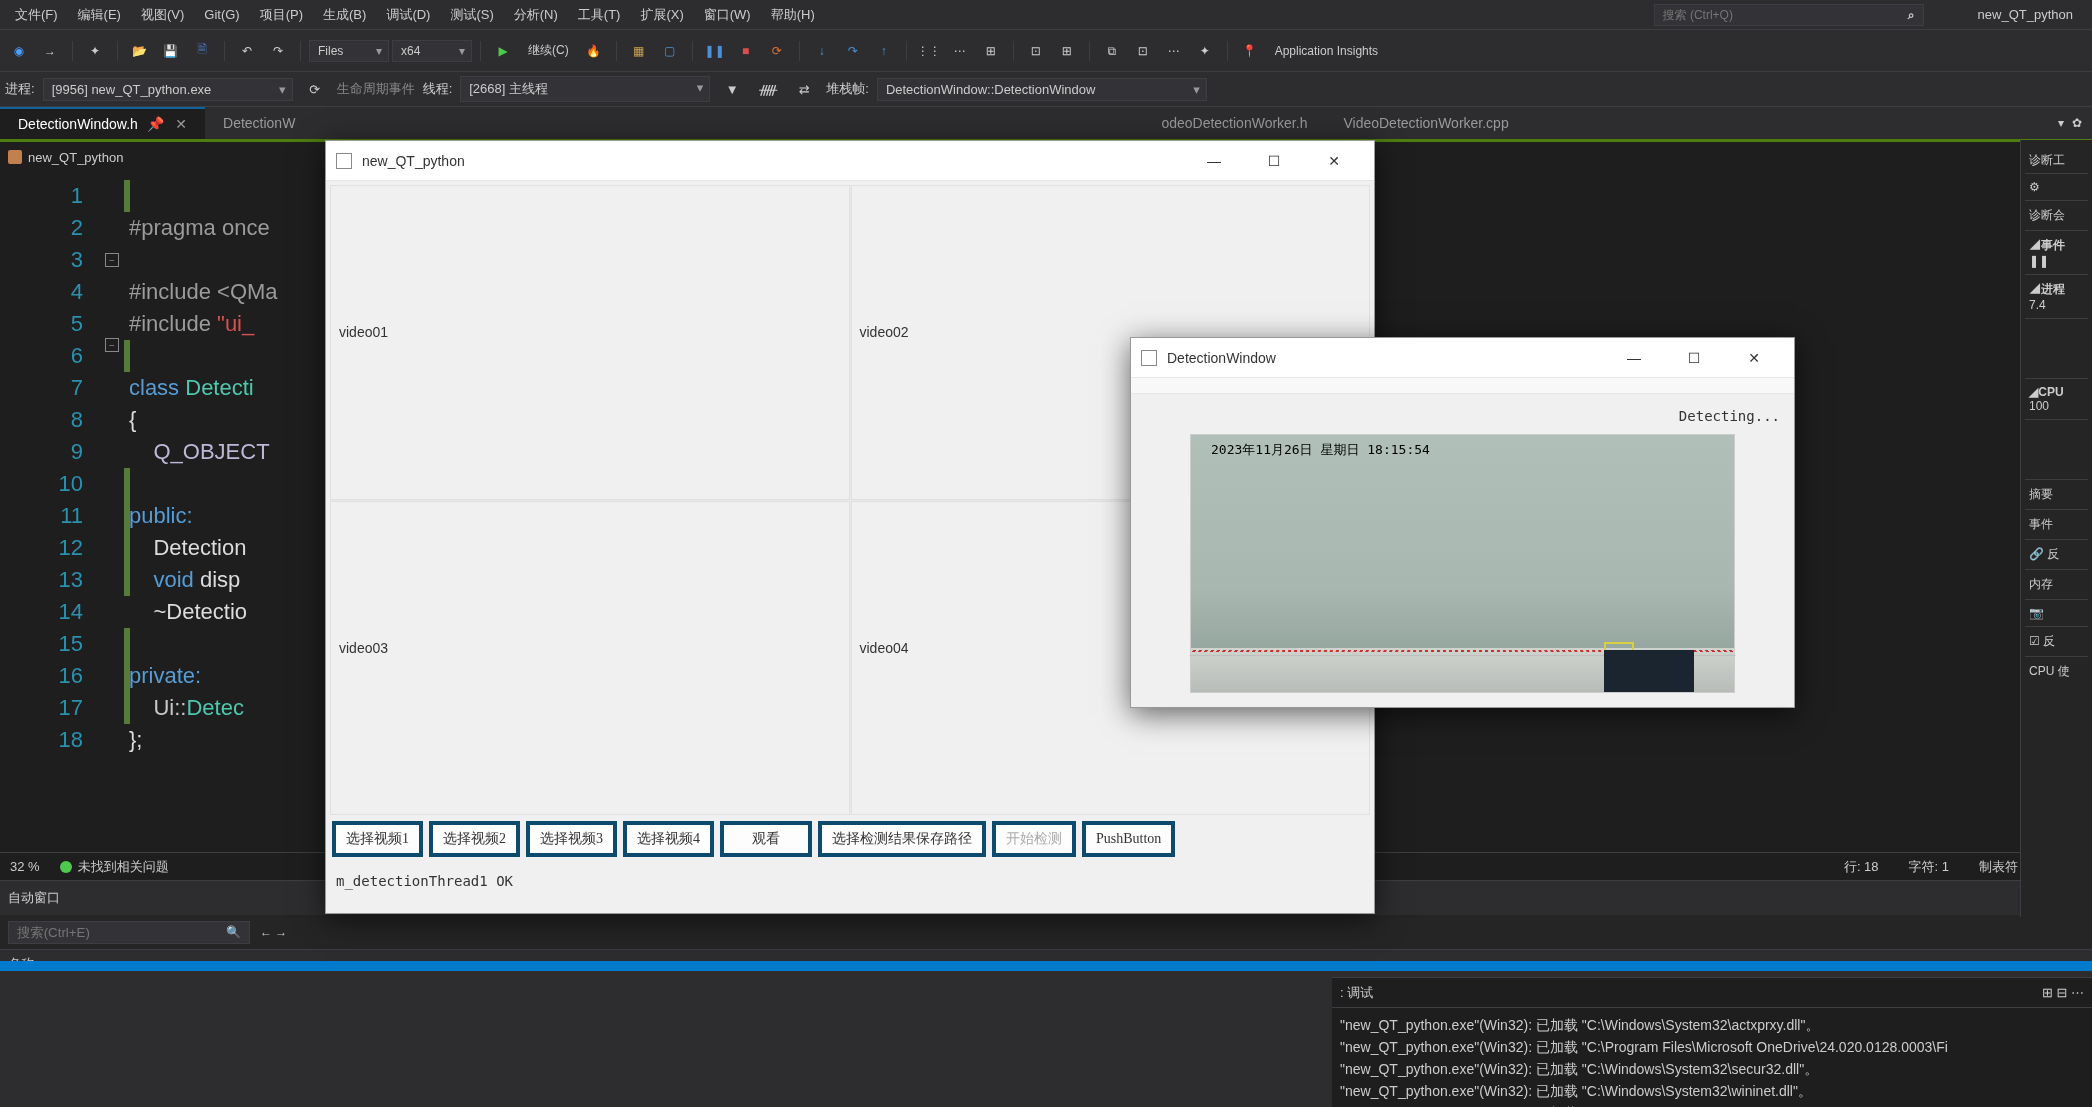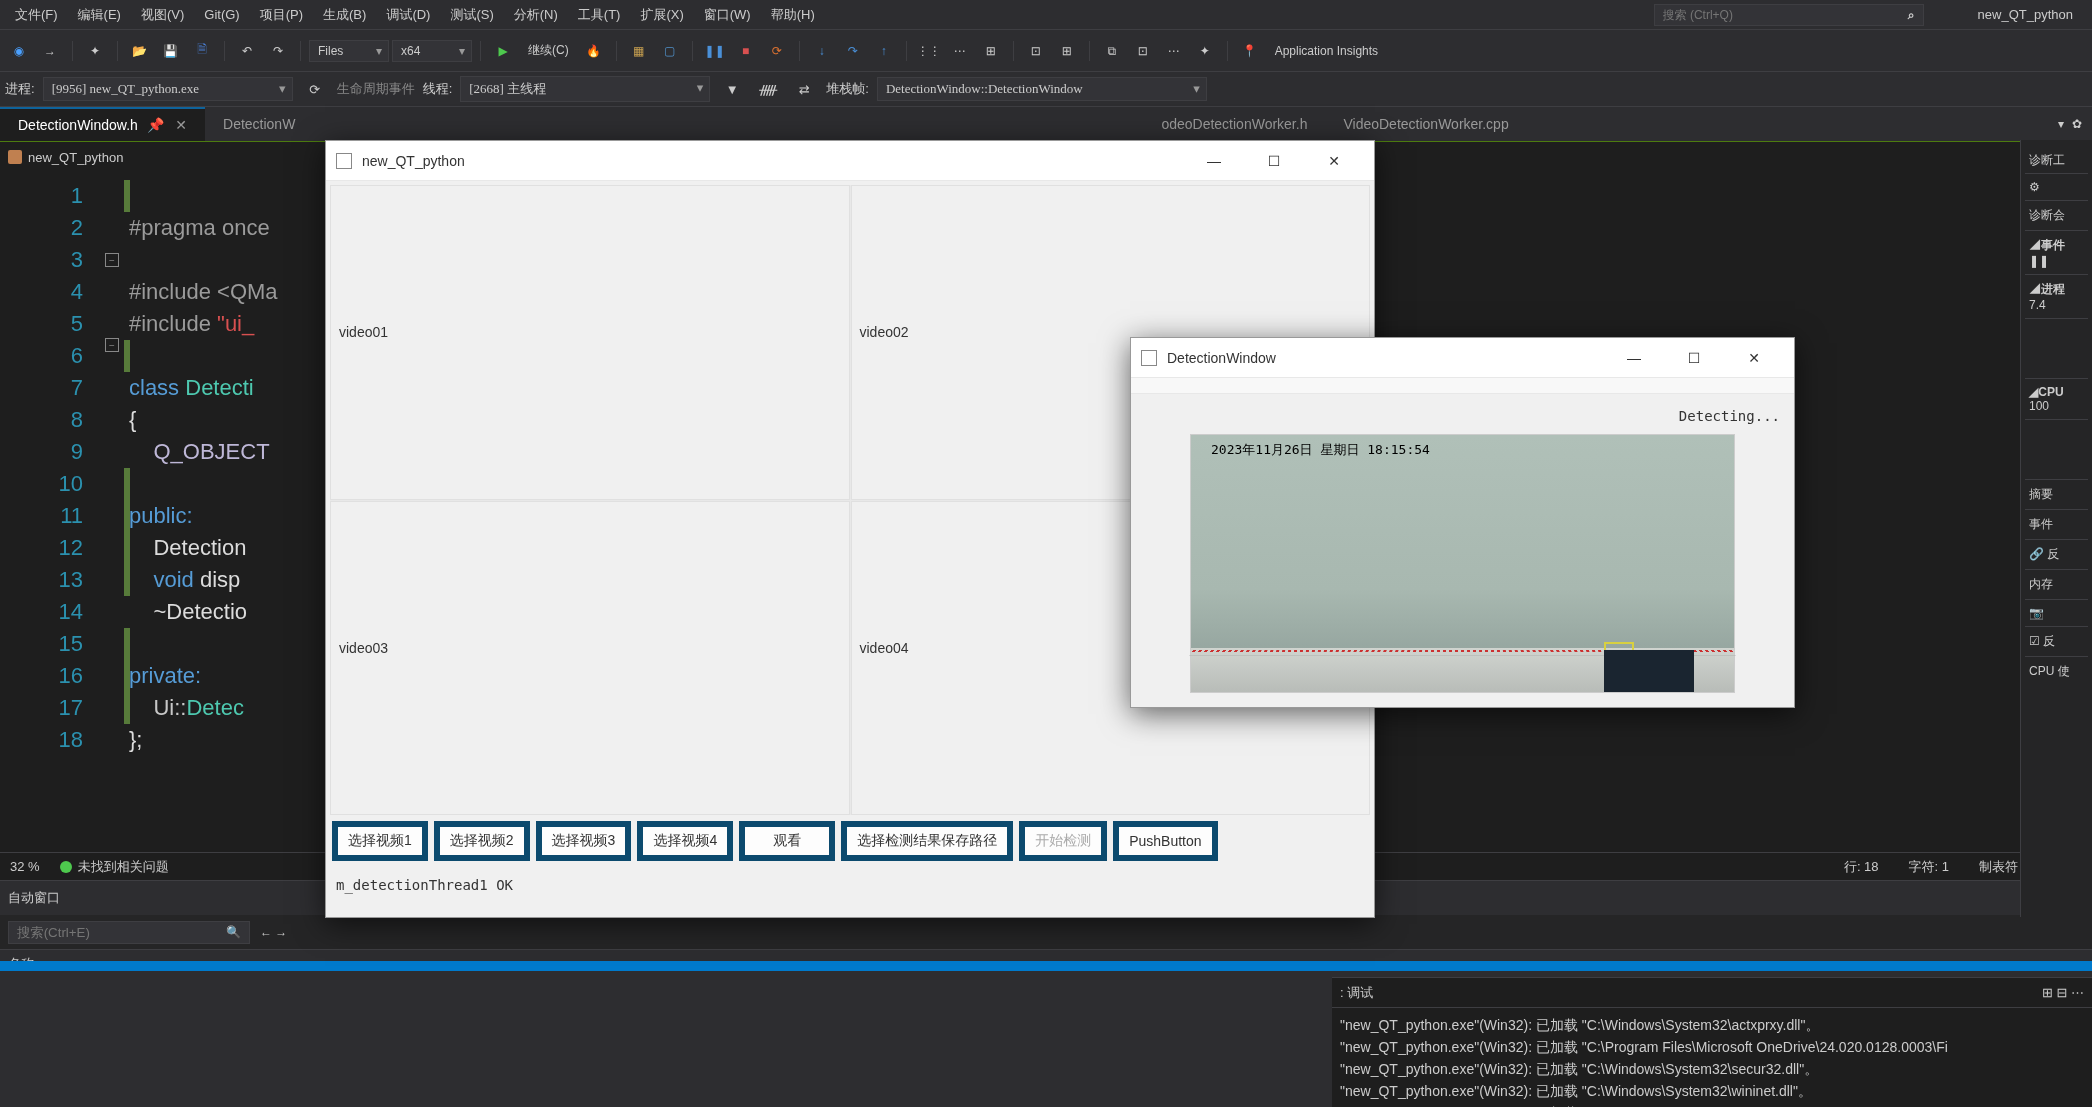--- a/index.html
+++ b/index.html
@@ -14,24 +14,24 @@
 
 .toolbar { height: 42px; background: #2d2d30; display: flex; align-items: center; padding: 0 5px; border-bottom: 1px solid #3e3e42; gap: 3px; }
 .tb-btn { width: 28px; height: 28px; display: flex; align-items: center; justify-content: center; color: #ccc; cursor: pointer; }
 .tb-sep { width: 1px; height: 20px; background: #3e3e42; margin: 0 5px; }
 .tb-combo { background: #333337; border: 1px solid #3e3e42; padding: 3px 22px 3px 8px; color: #ccc; min-width: 80px; cursor: pointer; position: relative; }
 .tb-combo::after { content: "▾"; position: absolute; right: 6px; color: #999; }
 .tb-play { color: #4ec94e; }
 .tb-play-text { color: #ccc; padding: 0 8px; }
 
 .debug-bar { height: 35px; background: #2d2d30; display: flex; align-items: center; padding: 0 5px; border-bottom: 1px solid #3e3e42; color: #ccc; gap: 8px; font-size: 13px; }
-.debug-combo { background: #333337; border: 1px solid #3e3e42; padding: 3px 22px 3px 8px; color: #ccc; position: relative; font-family: Liberation Serif, serif; }
+.debug-combo { background: #333337; border: 1px solid #3e3e42; padding: 3px 22px 3px 8px; color: #ccc; position: relative; }
 .debug-combo::after { content: "▾"; position: absolute; right: 6px; color: #999; }
 
-.tab-row { height: 35px; background: #2d2d30; display: flex; align-items: stretch; border-bottom: 1px solid #4d7c0f; }
+.tab-row { height: 35px; background: #2d2d30; display: flex; align-items: stretch; border-bottom: 3px solid #4d7c0f; }
 .tab { padding: 8px 18px; color: #999; cursor: pointer; display: flex; align-items: center; gap: 10px; font-size: 14px; }
 .tab.active { background: #1e1e1e; color: #fff; border-top: 2px solid #0e639c; }
 .tab-close { color: #999; cursor: pointer; }
 .tab-right { margin-left: auto; display: flex; align-items: center; gap: 8px; padding-right: 10px; }
 
 .crumb { height: 30px; background: #1e1e1e; display: flex; align-items: center; padding: 0 8px; font-size: 13px; }
 .crumb-item { display: flex; align-items: center; gap: 6px; }
 .crumb-icon { width: 14px; height: 14px; background: #c08050; border-radius: 2px; }
 
 .editor { background: #1e1e1e; position: relative; display: flex; }
@@ -76,21 +76,21 @@
 .qt-icon { width: 16px; height: 16px; border: 1px solid #888; margin-right: 10px; }
 .qt-title { color: #333; font-size: 14px; }
 .qt-ctrls { margin-left: auto; display: flex; }
 .qt-ctrl { width: 60px; height: 40px; display: flex; align-items: center; justify-content: center; color: #333; cursor: pointer; font-size: 14px; }
 .qt-body { padding: 4px; background: #f0f0f0; }
 
 .video-grid { display: grid; grid-template-columns: 1fr 1fr; grid-template-rows: 1fr 1fr; gap: 1px; background: #e8e8e8; height: 630px; }
 .video-cell { background: #f0f0f0; padding: 8px; border: 1px solid #e0e0e0; color: #333; font-size: 14px; font-family: SimSun, monospace; }
 
 .qt-buttons { display: flex; gap: 6px; padding: 6px 2px; flex-wrap: nowrap; }
-.qt-btn { background: #fdfdfd; border: 6px solid #0c4a6e; padding: 5px 10px; color: #333; font-size: 14px; cursor: pointer; font-family: Liberation Sans, sans-serif; white-space: nowrap; }
+.qt-btn { background: #fdfdfd; border: 4px solid #0c4a6e; padding: 5px 10px; color: #333; font-size: 14px; cursor: pointer; font-family: Liberation Serif, serif; white-space: nowrap; }
 .qt-btn.disabled { color: #aaa; }
 .qt-status { padding: 10px 6px 20px; color: #333; font-size: 14px; font-family: SimSun, monospace; }
 
 .det-body { padding: 14px; background: #f0f0f0; text-align: right; }
 .det-label { font-family: SimSun, monospace; font-size: 14px; color: #333; margin-bottom: 10px; }
 .det-video { width: 545px; height: 259px; margin: 0 auto; background: linear-gradient(180deg, #b0c0b8 0%, #a8b8b0 60%, #8a9a95 100%); position: relative; border: 1px solid #ccc; }
 .det-timestamp { position: absolute; top: 6px; left: 20px; color: #000; font-size: 13px; font-family: SimSun, monospace; }
 .det-rail { position: absolute; bottom: 34px; left: 0; right: 0; height: 10px; border-top: 3px dotted #cc3030; border-bottom: 1px solid #888; transform: perspective(400px) rotateX(50deg); }
 .det-floor { position: absolute; bottom: 0; left: 0; right: 0; height: 44px; background: linear-gradient(180deg, #d0d4cf 0%, #b8bcb8 100%); }
 .det-box { position: absolute; bottom: 28px; right: 100px; width: 30px; height: 22px; border: 2px solid #d8d040; }

